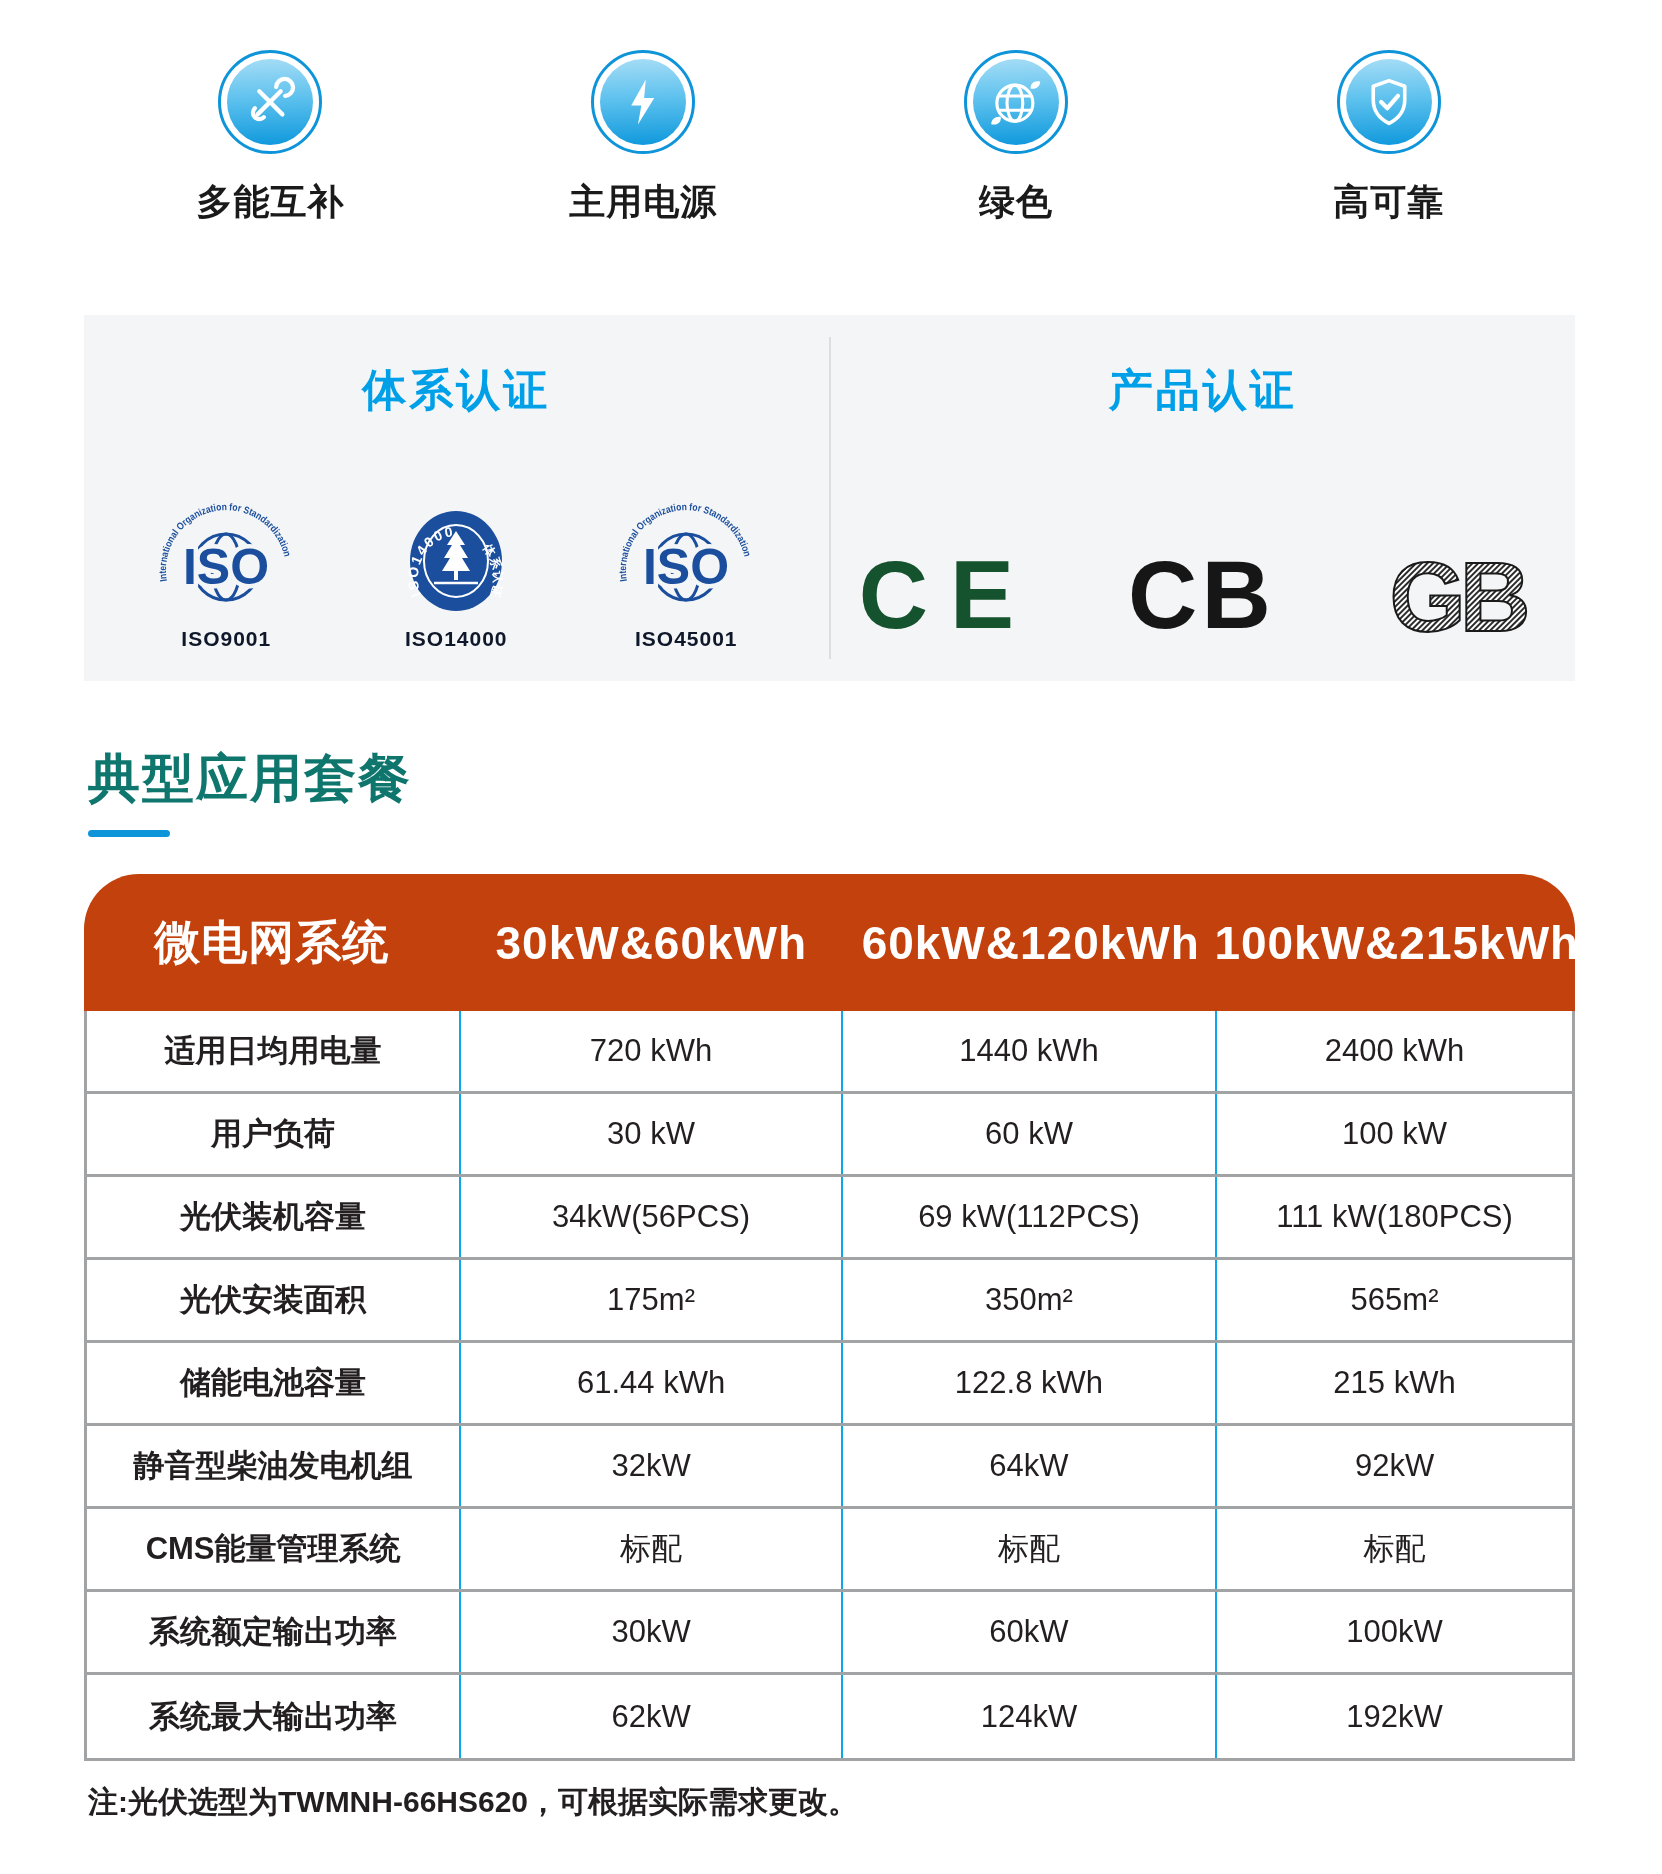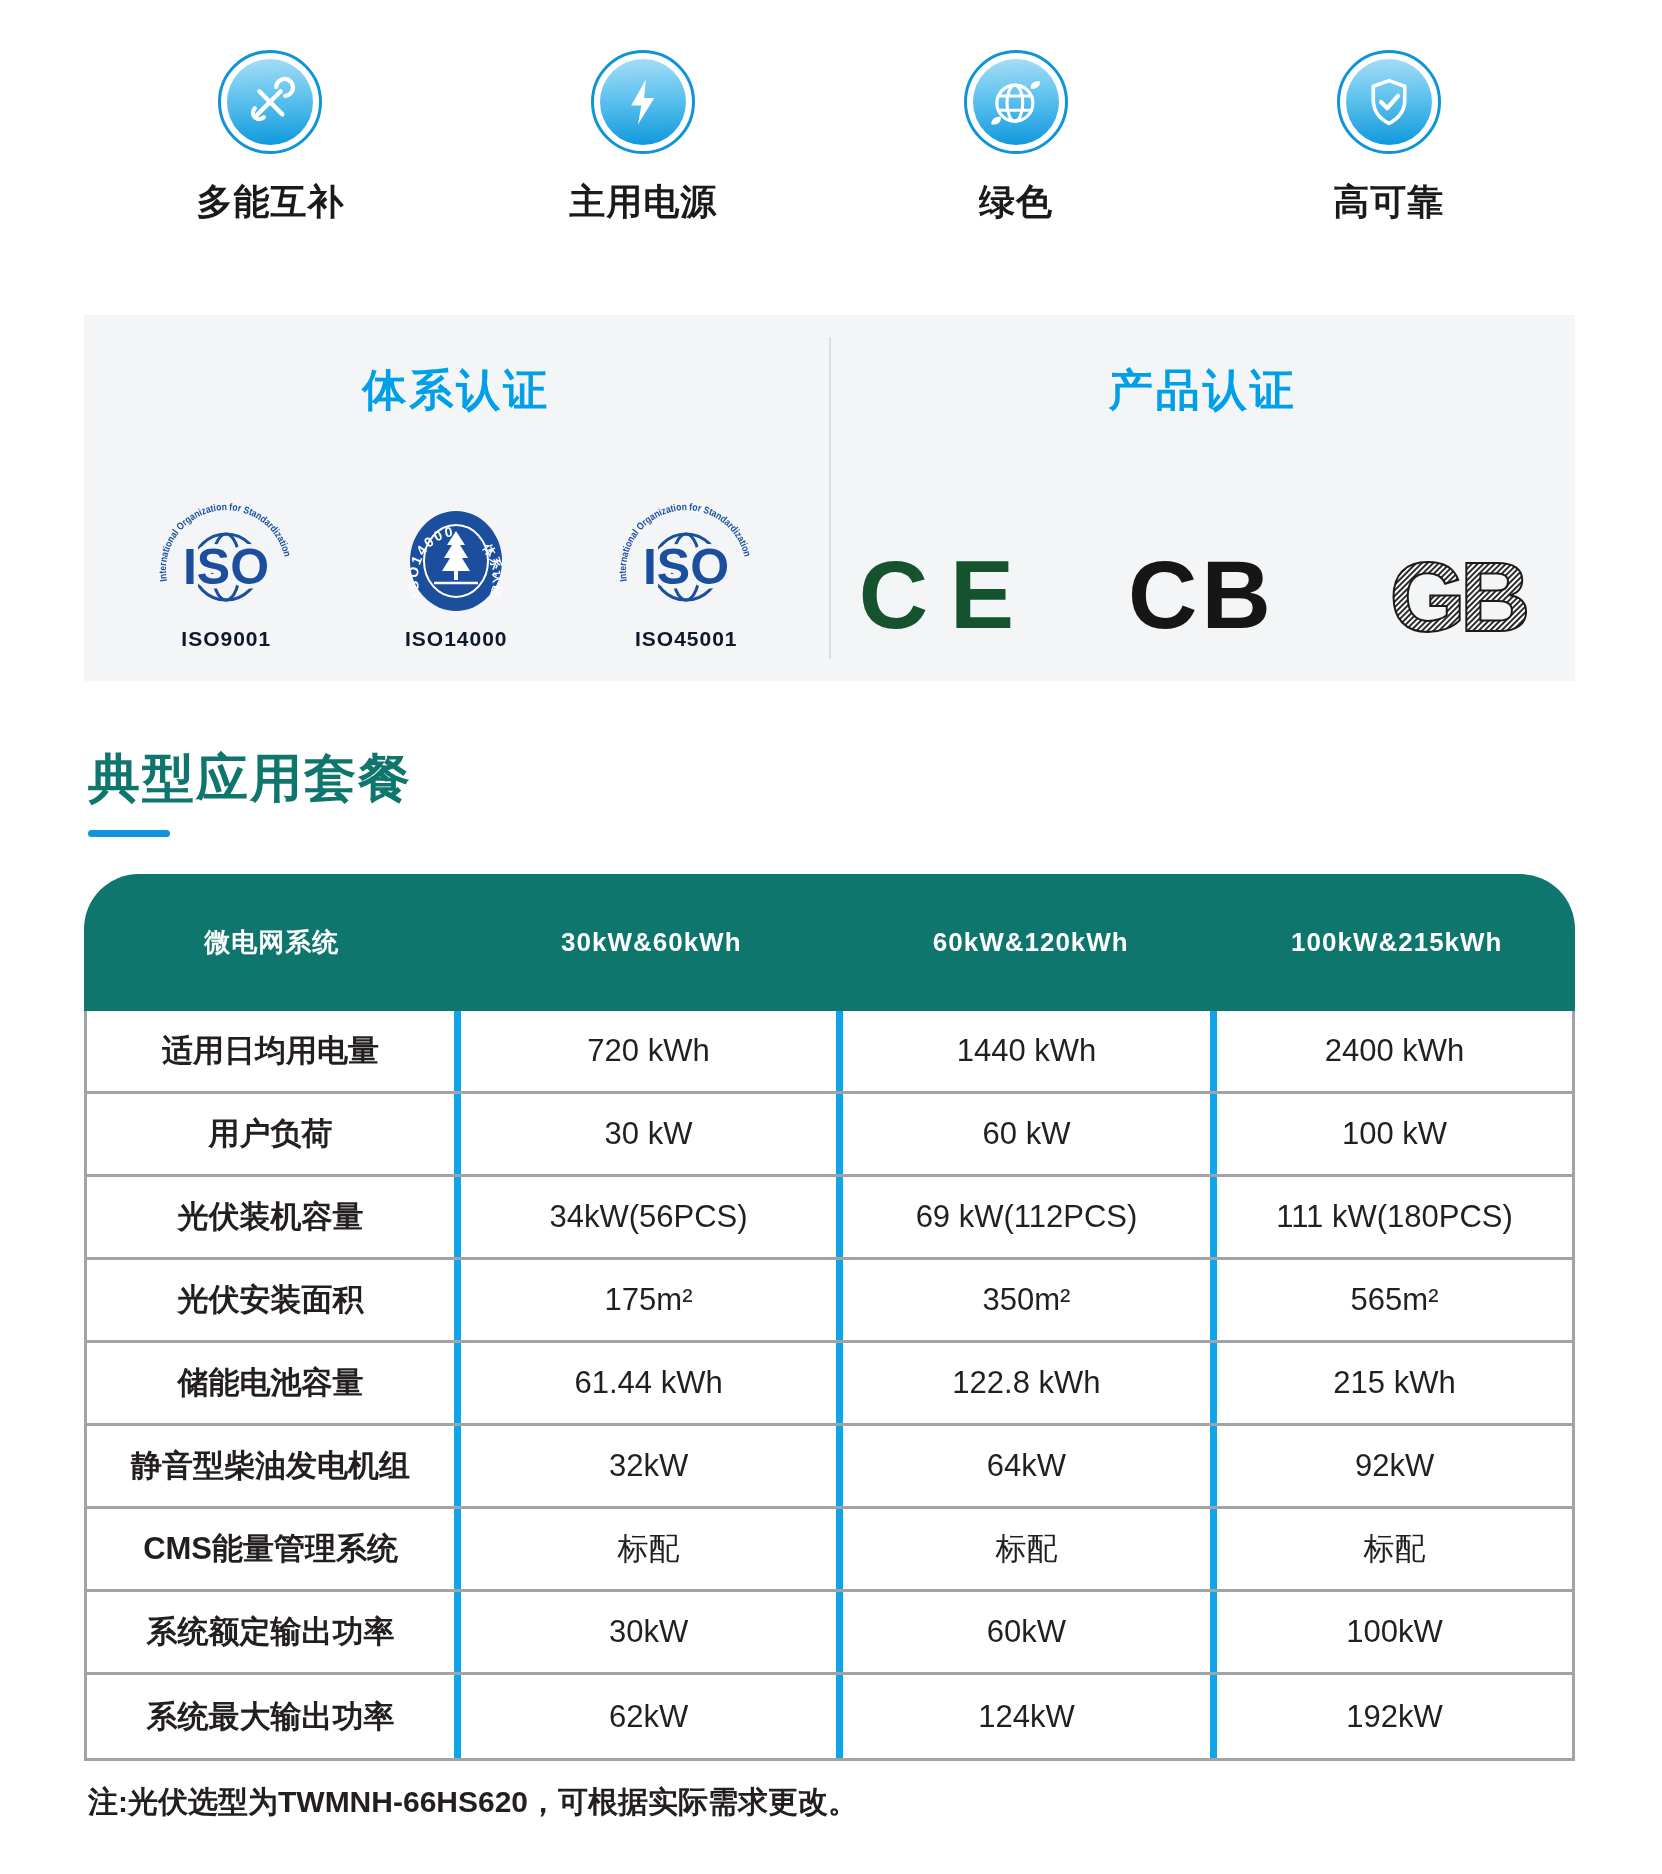--- a/index.html
+++ b/index.html
@@ -38,29 +38,29 @@
   .ce-mark { font-size:96px; font-weight:700; color:#14532d; letter-spacing:22px; line-height:1; }
   .cb-mark { font-size:96px; font-weight:700; color:#161616; letter-spacing:4px; line-height:1; }
 
   
   .section-title { position:absolute; left:88px; top:744px; font-size:52px; font-weight:900; color:#0f766e; letter-spacing:2px; }
   .section-underline { position:absolute; left:88px; top:830px; width:82px; height:7px; border-radius:4px; background:#0e94d9; }
 
   
   .pkg-table { position:absolute; left:84px; top:874px; width:1491px; }
   .pkg-header {
-    height:137px; background:#0f766e; border-radius:55px 55px 0 0;
-    display:flex; align-items:center; color:#ffffff; font-weight:700; font-size:26px;
+    height:137px; background:#c2410c; border-radius:55px 55px 0 0;
+    display:flex; align-items:center; color:#ffffff; font-weight:700; font-size:46px;
   }
   .th { display:flex; align-items:center; justify-content:center; letter-spacing:1px; }
   .c1 { width:25.2%; } .c2 { width:25.7%; } .c3 { width:25.2%; } .c4 { width:23.9%; }
   .pkg-body { border:3px solid #a2a3a4; border-top:none; }
   .tr { display:flex; height:83px; border-bottom:3px solid #a2a3a4; }
   .tr:last-child { border-bottom:none; }
-  .td { display:flex; align-items:center; justify-content:center; border-right:7px solid #0ea5e9; font-size:31px; }
+  .td { display:flex; align-items:center; justify-content:center; border-right:2px solid #0ea5e9; font-size:31px; }
   .td:last-child { border-right:none;text-align:right; }
   .td.lbl { font-weight:600; }
   .td.val { font-weight:400; }
 
   
   .footnote { position:absolute; left:88px; top:1782px; font-size:30px; font-weight:700; color:#231f20; }
 </style>
 </head>
 <body>
 

